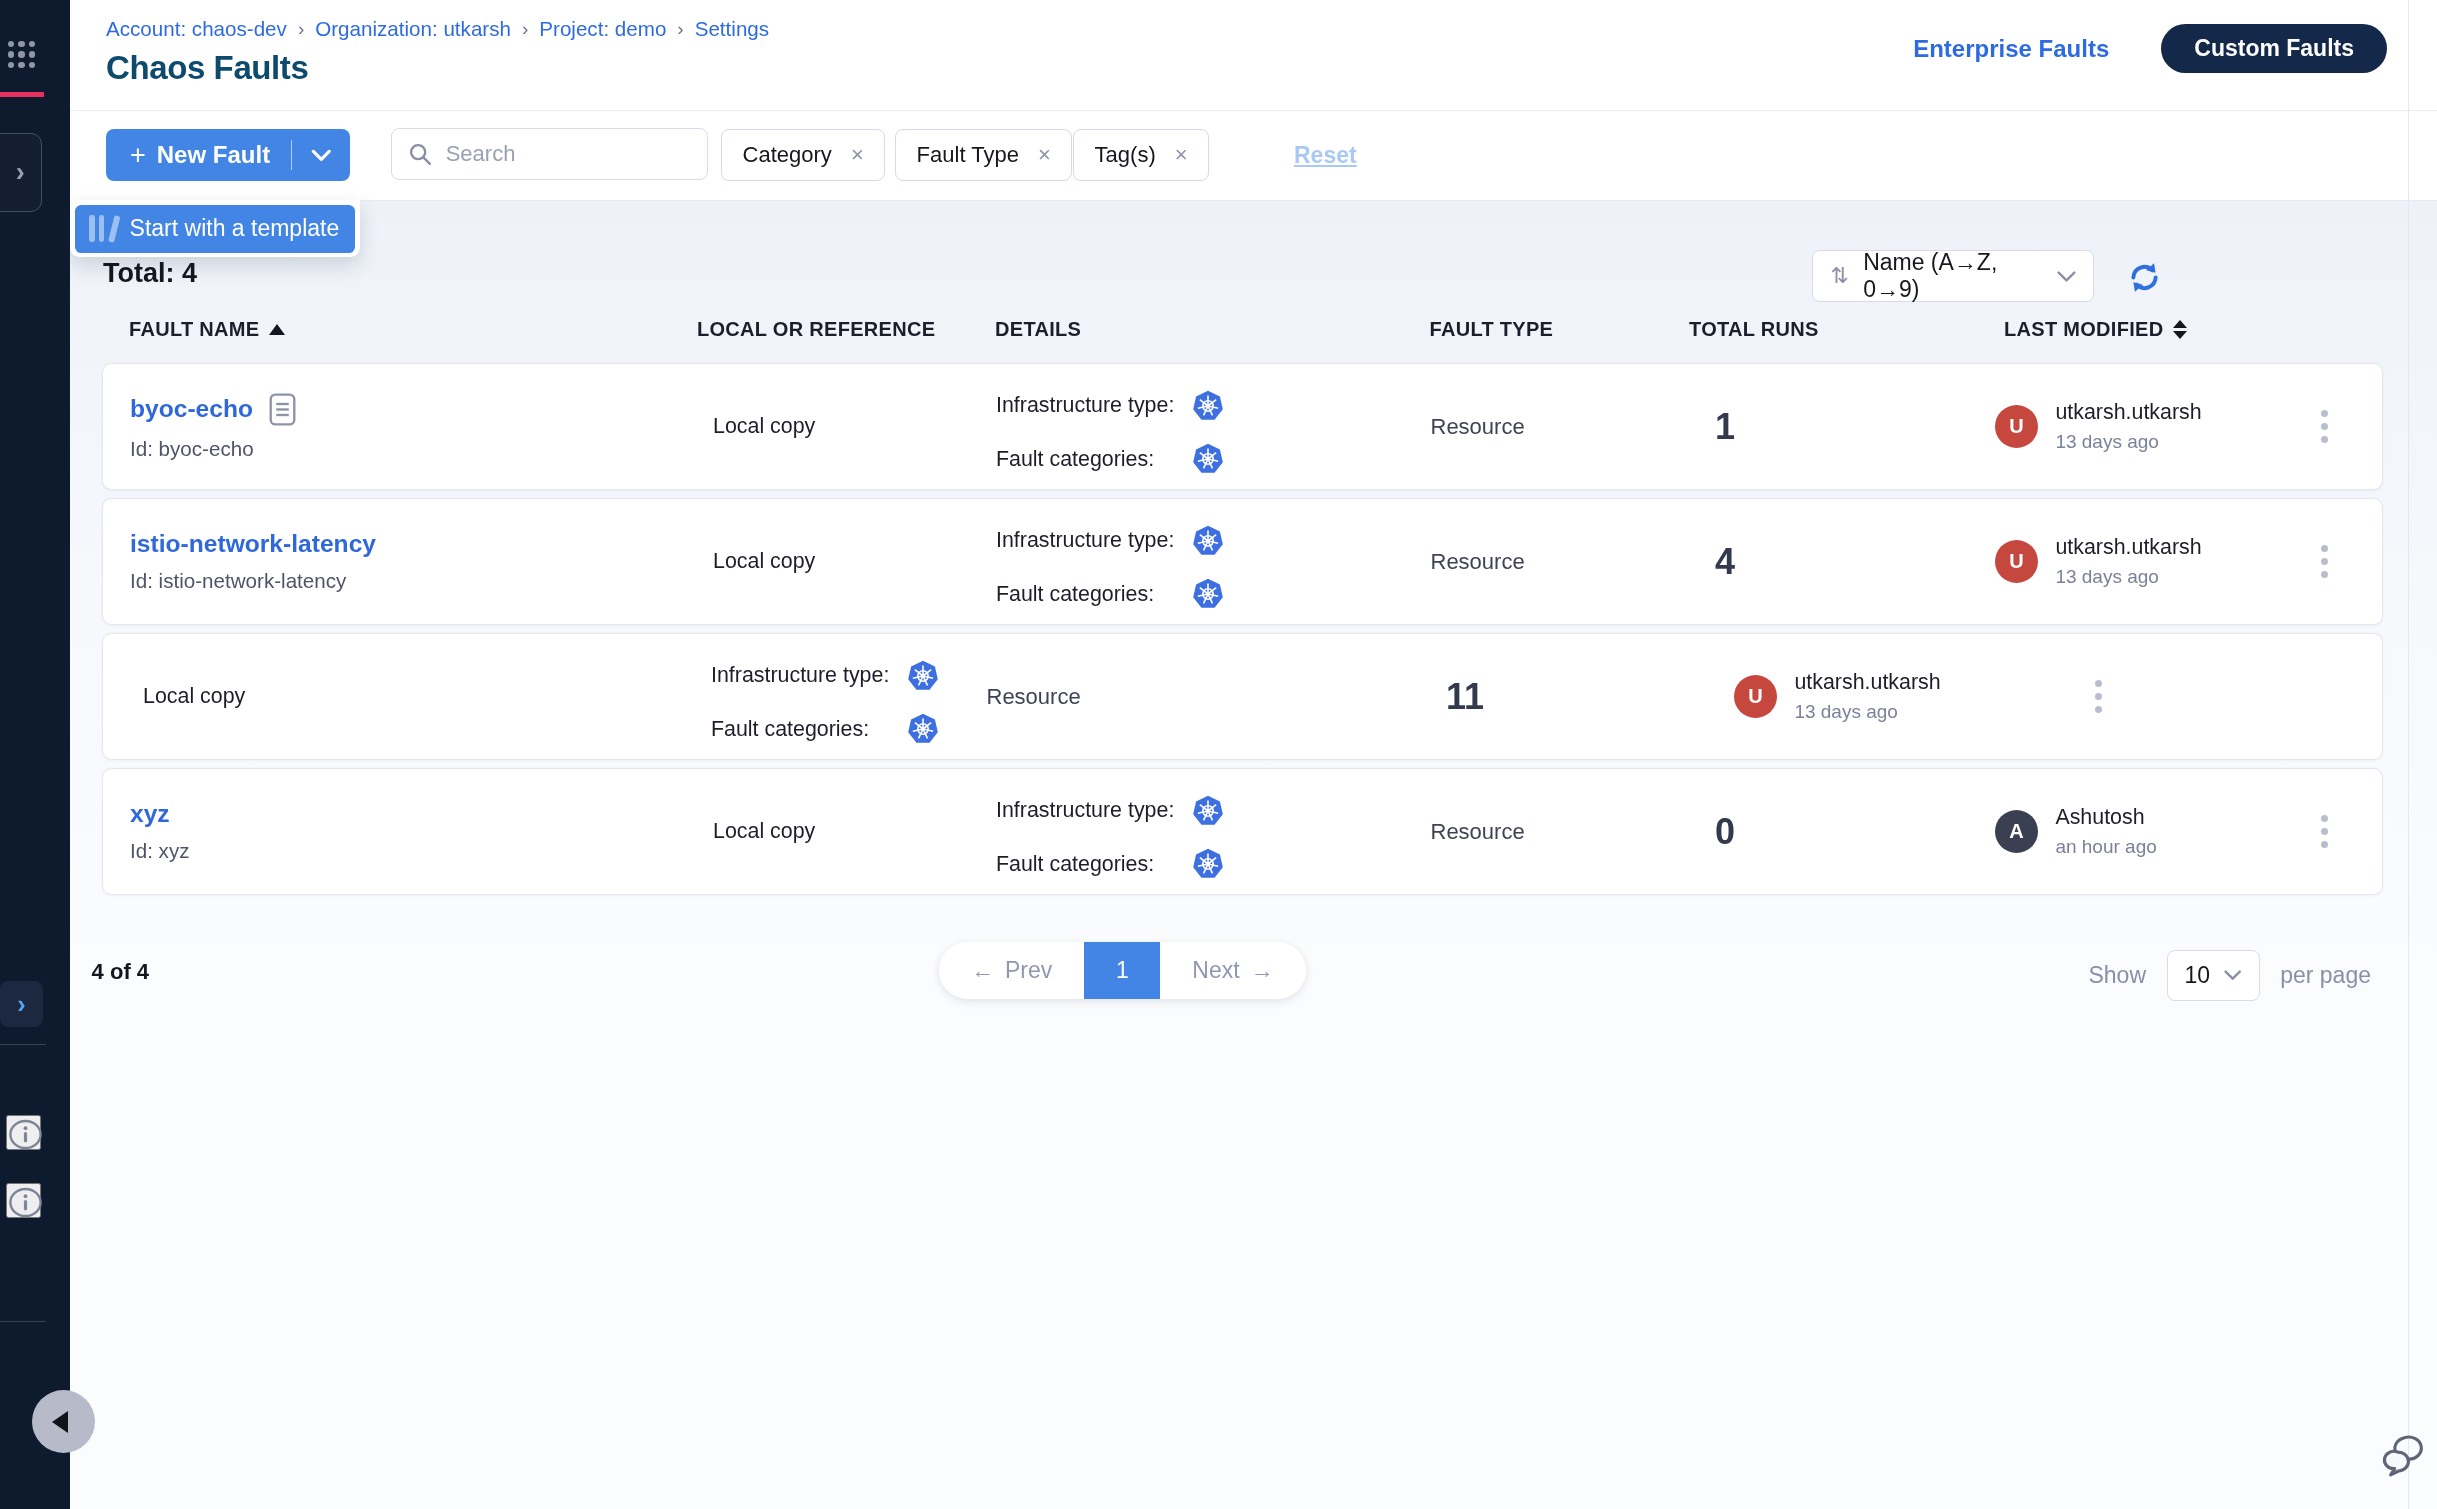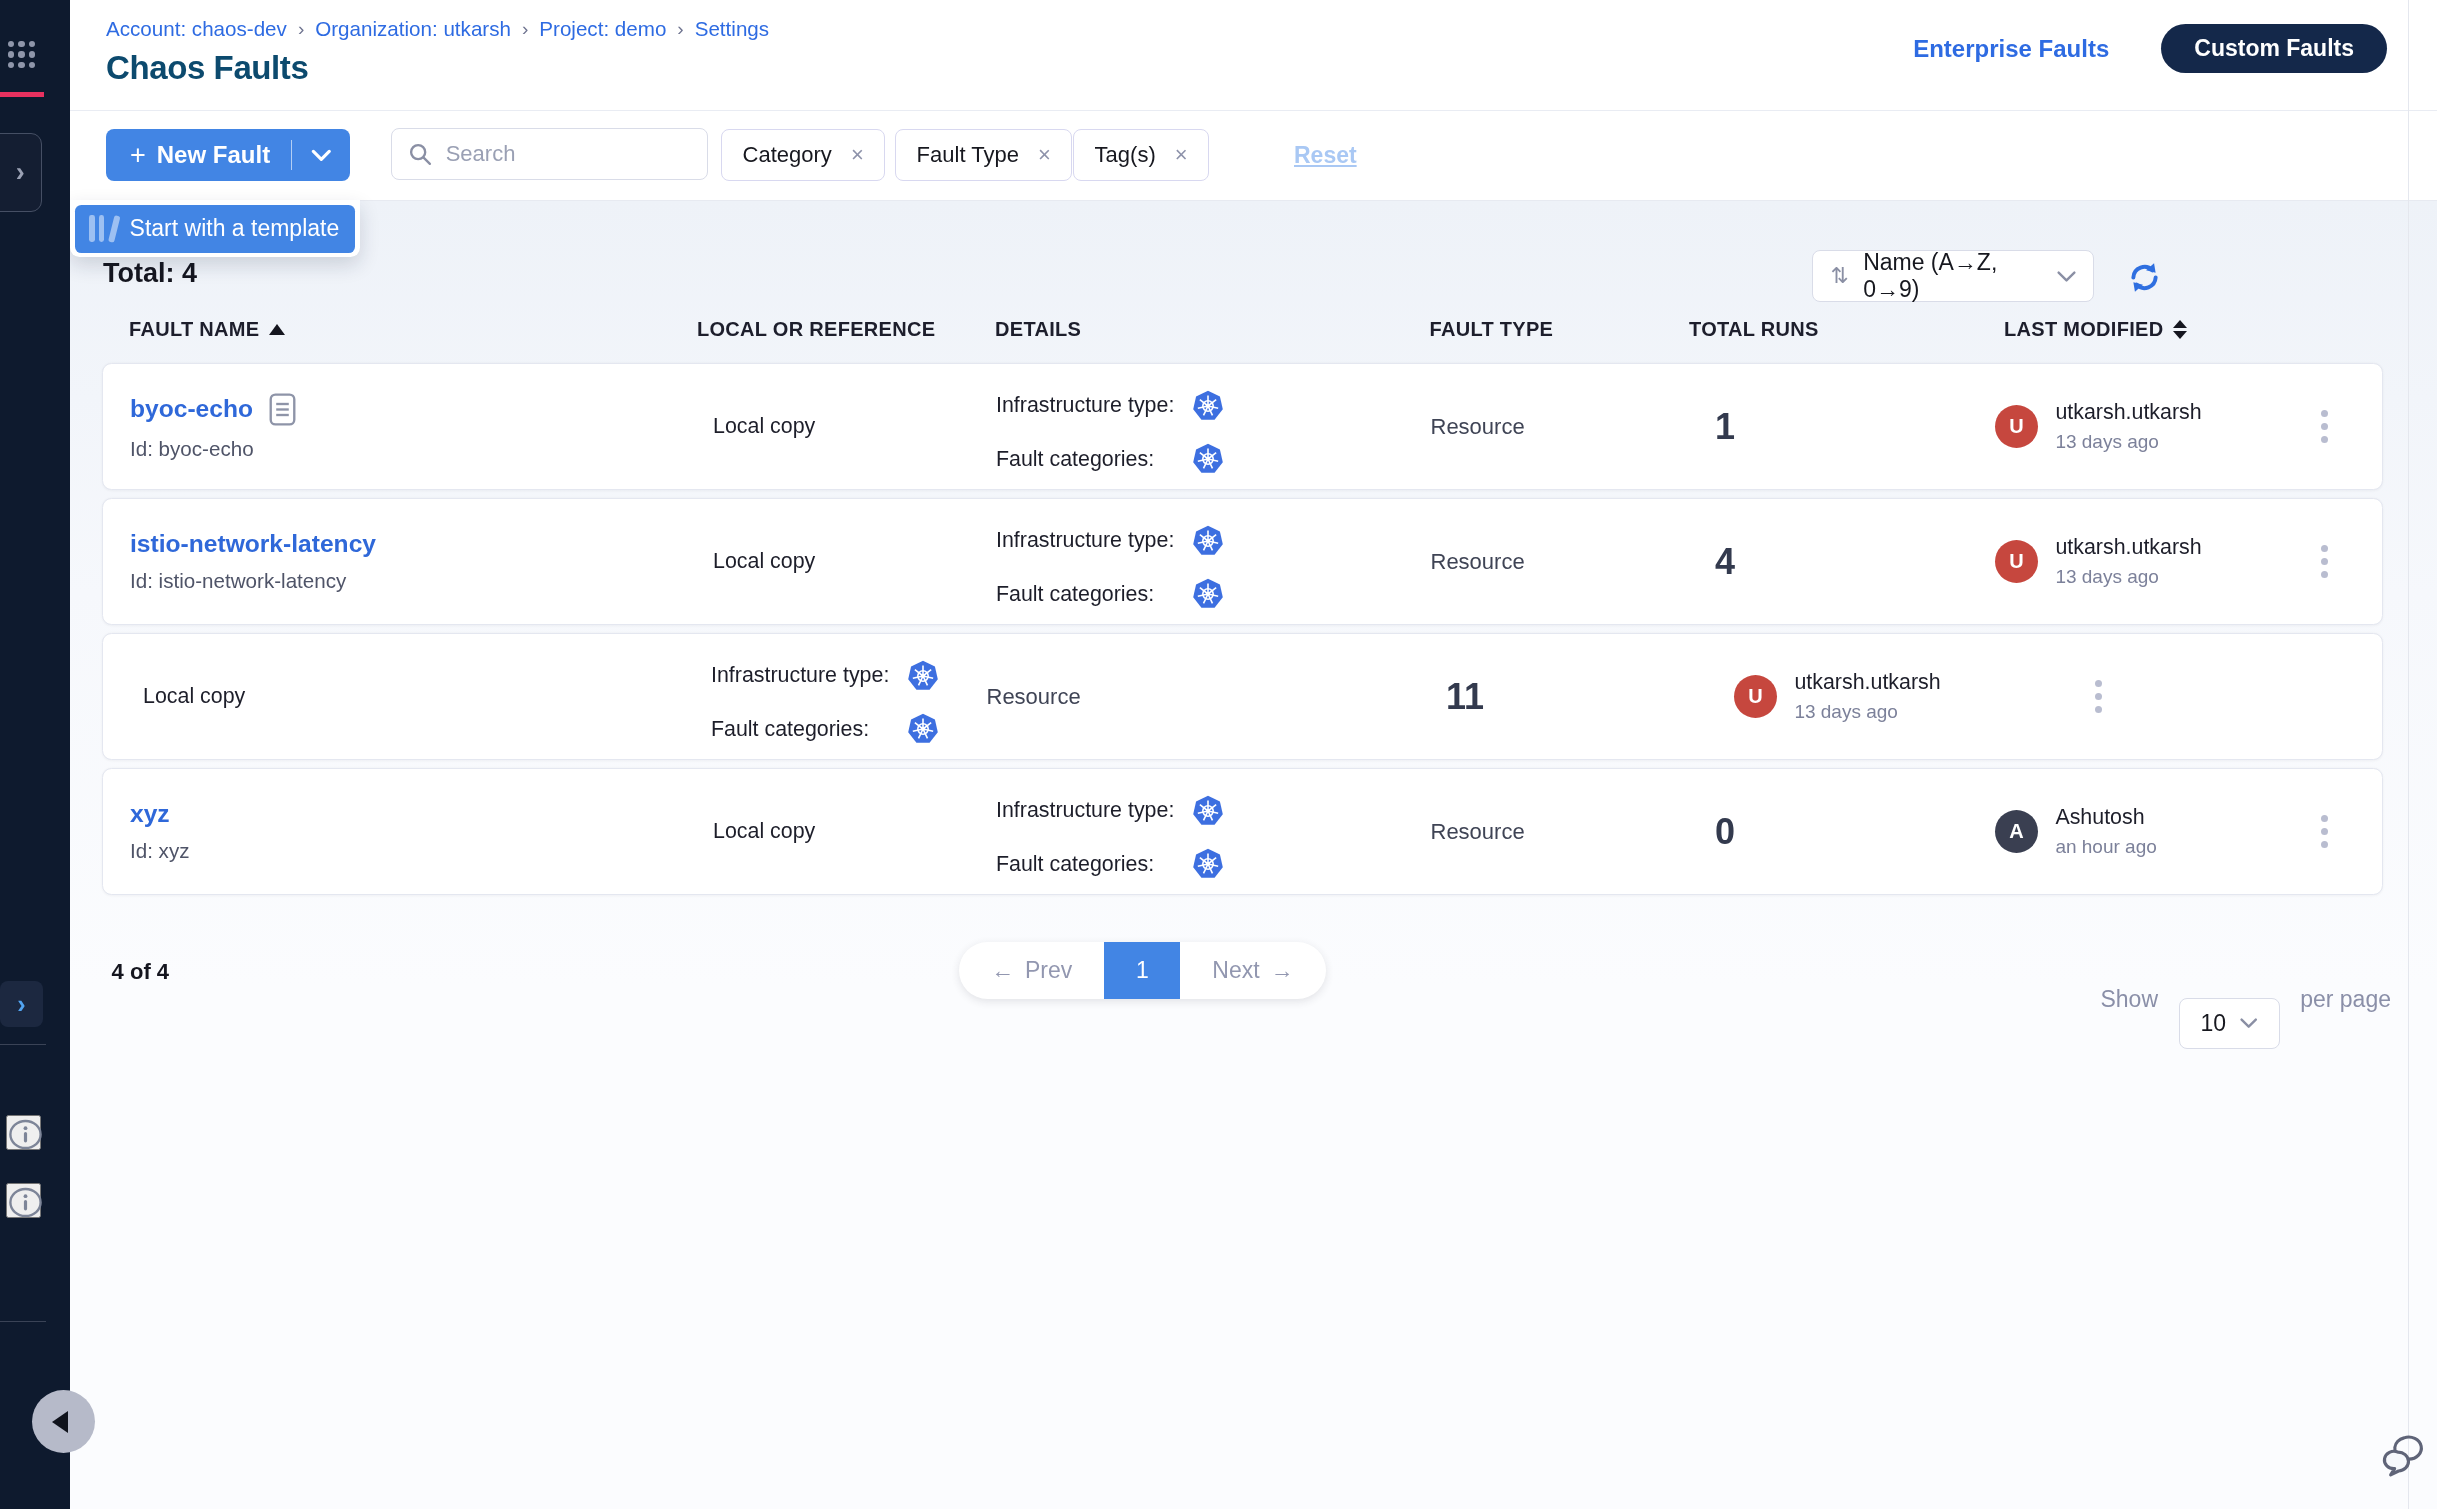--- a/index.html
+++ b/index.html
@@ -89,27 +89,27 @@
   .c-mod { padding-left:63px; gap:17.4px; }
   .avatar { width:43px; height:43px; border-radius:50%; display:flex; align-items:center; justify-content:center; color:#fff; font-size:20px; font-weight:bold; flex:none; }
   .mod-text { display:flex; flex-direction:column; gap:6.3px; }
   .mod-user { font-size:21.4px; color:#1d1e2a; }
   .mod-time { font-size:19px; color:#7c819a; }
   .c-kebab { justify-content:center; }
   .kebab { display:flex; flex-direction:column; gap:6.3px; padding:8px; background:none; border:none; }
   .kebab span { width:7.1px; height:7.1px; border-radius:50%; background:#b9bdd0; }
 
   
-  .pager-row { position:absolute; left:40px; top:741px; width:2281px; height:60px;text-decoration:underline; }
+  .pager-row { position:absolute; left:20px; top:741px; width:2281px; height:60px;text-decoration:underline; }
   .count-label { position:absolute; left:1.6px; top:17.4px; font-size:22px; font-weight:bold; color:#15161f; }
   .pager { position:absolute; left:849px; top:0; height:57px; background:#fff; border-radius:28.5px; box-shadow:0 2.4px 8px rgba(40,41,61,.12); display:flex; align-items:center; overflow:hidden; }
   .pager .pbtn { height:57px; display:flex; align-items:center; gap:11px; font-size:23px; color:#9297b0; background:none; border:none; padding:0 32px; font-family:inherit; }
   .pager .pnum { width:76px; height:57px; background:#4285e4; color:#fff; font-size:23px; display:flex; align-items:center; justify-content:center; border:none; }
   .per-page { position:absolute; right:0; top:8px; display:flex; align-items:center; gap:20.6px; font-size:23px; color:#8a8fa8; }
-  .pp-select { width:101px; height:51px; border:0.8px solid #d9dce8; border-radius:8px; background:#fff; display:flex; align-items:center; justify-content:center; gap:14.3px; font-size:23px; color:#17181f;margin-top:48px; }
+  .pp-select { width:93px; height:51px; border:0.8px solid #d9dce8; border-radius:8px; background:#fff; display:flex; align-items:center; justify-content:center; gap:14.3px; font-size:23px; color:#17181f; }
   .pp-select .caret { color:#8a8fa4; }
 
   .right-gutter { position:absolute; left:2408px; top:0; width:0.8px; height:1510px; background:#e4e7ee; }
   .chat-widget { position:absolute; left:2382px; top:1430px; width:52px; height:52px; background:none; border:none; }
   .caret-svg { display:inline-flex; }
 </style>
 </head>
 <body>
 
 <div class="sidebar">

